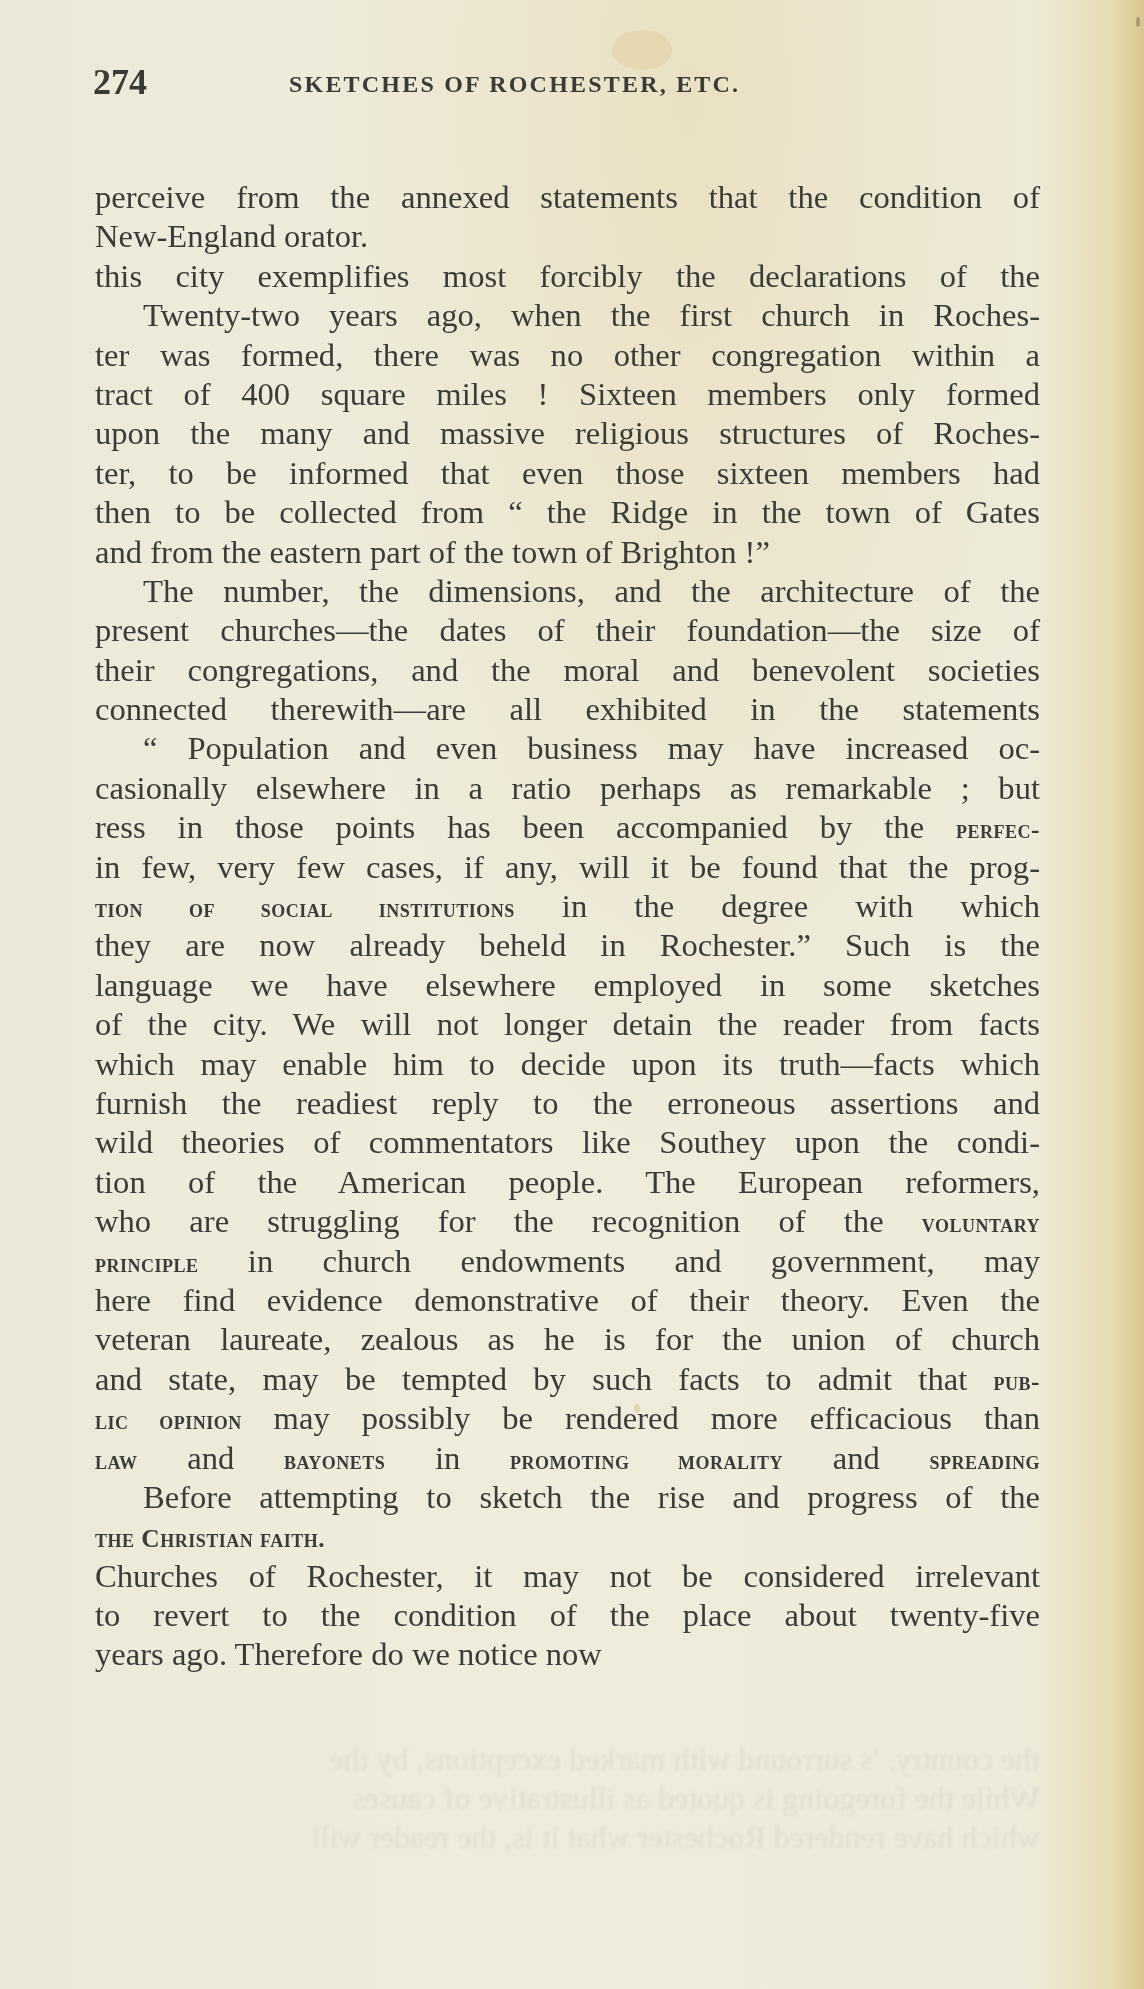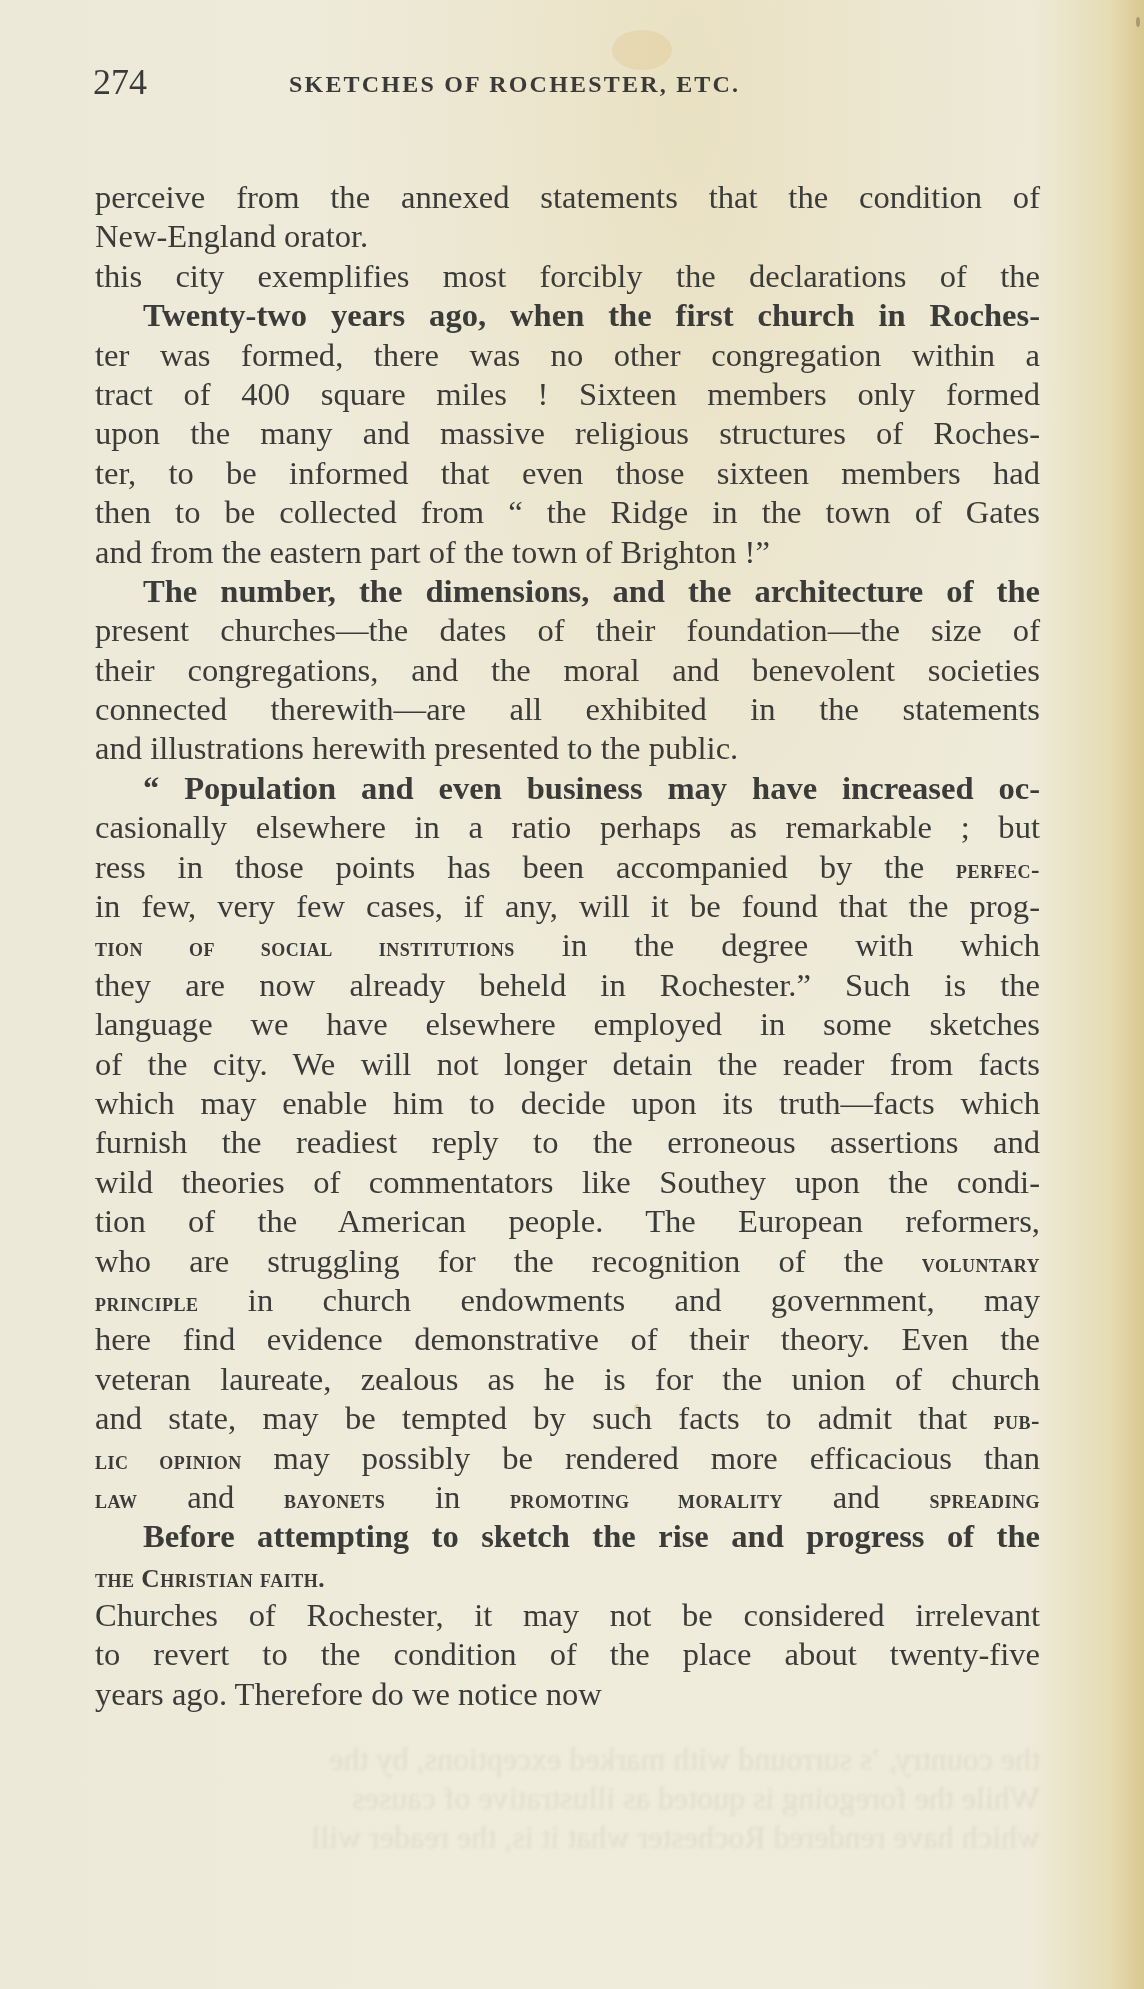--- a/index.html
+++ b/index.html
@@ -31,21 +31,21 @@
       height: 44px;
       font-family: "Liberation Serif", serif;
       color: #3a3a38;
     }
     .page-number {
       position: absolute;
       left: 0;
       top: 0;
       font-size: 36px;
       line-height: 44px;
-      font-weight: normal;
+      font-weight: bold;
       letter-spacing: 0px;
     }
     .running-head {
       position: absolute;
       left: 196px;
       top: 6px;
       font-size: 24px;
       line-height: 36px;
       font-weight: bold;
       letter-spacing: 2.2px;
@@ -66,21 +66,20 @@
       white-space: nowrap;
       text-align: justify;
       text-align-last: justify;
       height: 39.4px;
     }
     .line.last {
       text-align-last: left;
     }
     .line.indent {
       padding-left: 48px;
-      font-weight: bold;
     }
     .sc {
       font-variant: small-caps;
       font-size: 0.78em;
       font-weight: bold;
       letter-spacing: 0.5px;
     }
     .bleed {
       position: absolute;
       left: 95px;
@@ -122,21 +121,20 @@
       <span class="line">ter was formed, there was no other congregation within a</span>
       <span class="line">tract of 400 square miles !  Sixteen members only formed</span>
       <span class="line">upon the many and massive religious structures of Roches-</span>
       <span class="line">ter, to be informed that even those sixteen members had</span>
       <span class="line">then to be collected from “ the Ridge in the town of Gates</span>
       <span class="line last">and from the eastern part of the town of Brighton !”</span>
       <span class="line indent">The number, the dimensions, and the architecture of the</span>
       <span class="line">present churches—the dates of their foundation—the size of</span>
       <span class="line">their congregations, and the moral and benevolent societies</span>
       <span class="line">connected therewith—are all exhibited in the statements</span>
-      <span class="line last">and illustrations herewith presented to the public.</span>
       <span class="line indent">“ Population and even business may have increased oc-</span>
       <span class="line">casionally elsewhere in a ratio perhaps as remarkable ; but</span>
       <span class="line"><span>ress in those points has been accompanied by the </span><span class="sc">perfec-</span></span>
       <span class="line">in few, very few cases, if any, will it be found that the prog-</span>
       <span class="line"><span class="sc">tion of social institutions</span><span> in the degree with which</span></span>
       <span class="line">they are now already beheld in Rochester.”  Such is the</span>
       <span class="line">language we have elsewhere employed in some sketches</span>
       <span class="line">of the city.  We will not longer detain the reader from facts</span>
       <span class="line">which may enable him to decide upon its truth—facts which</span>
       <span class="line">furnish the readiest reply to the erroneous assertions and</span>

